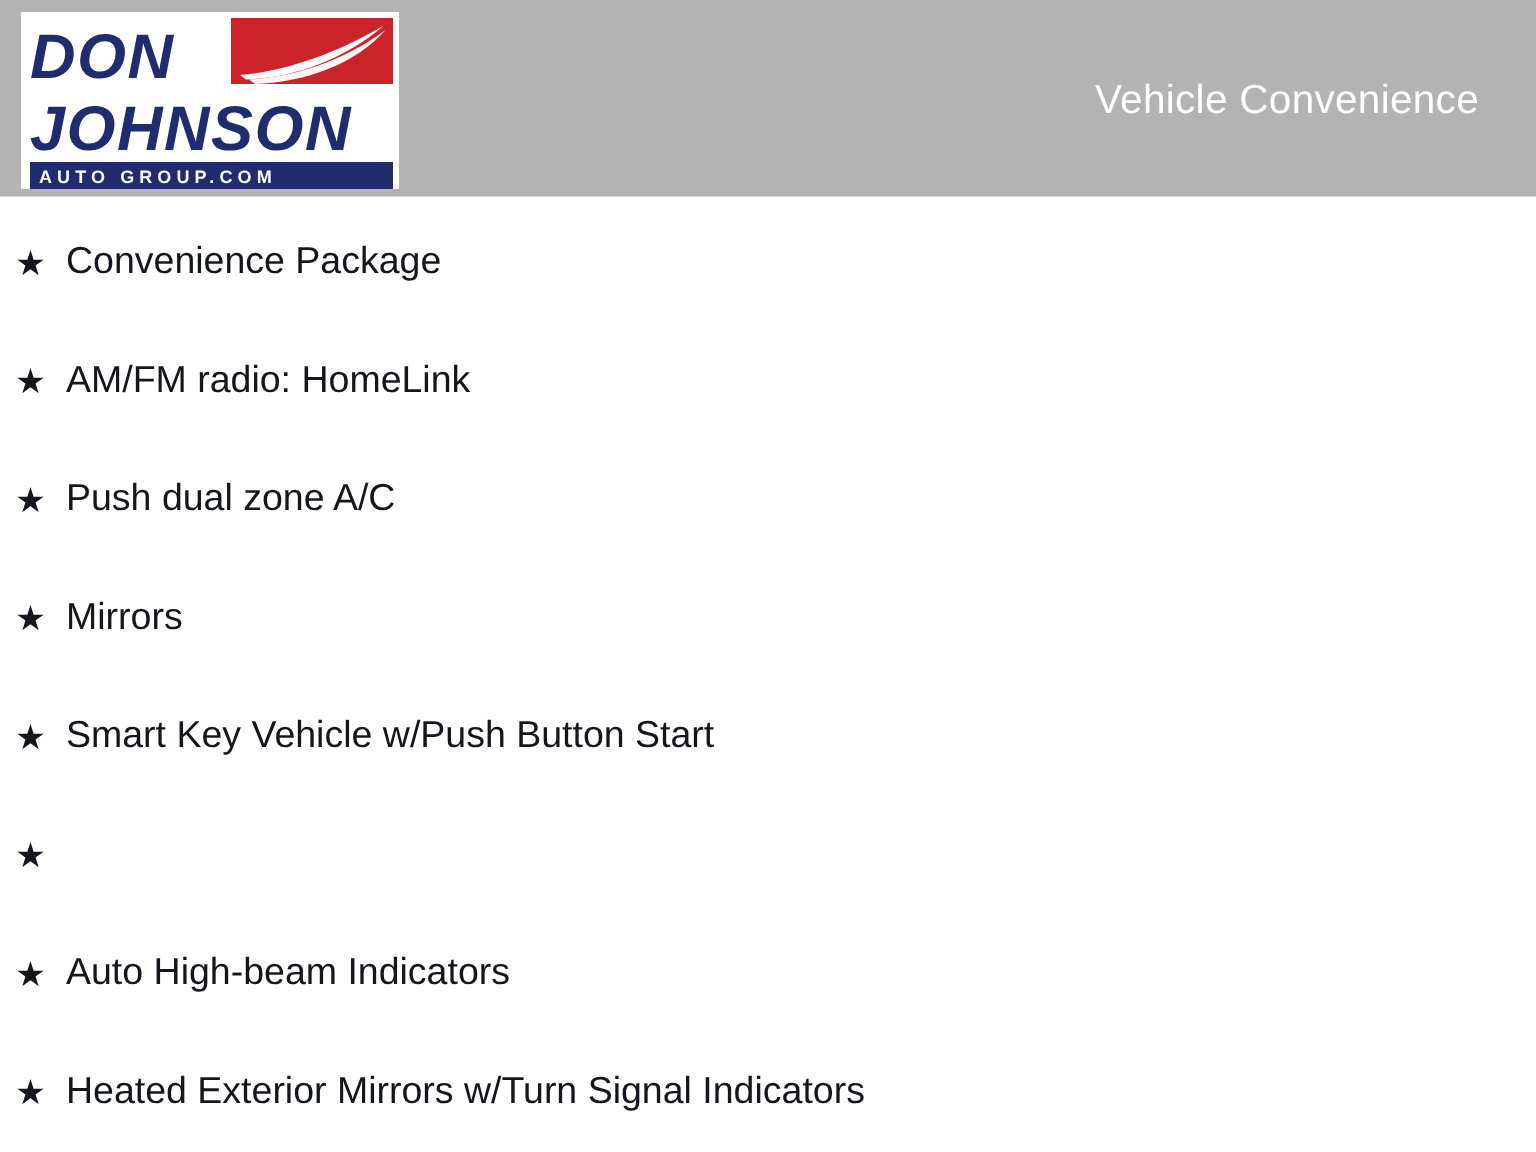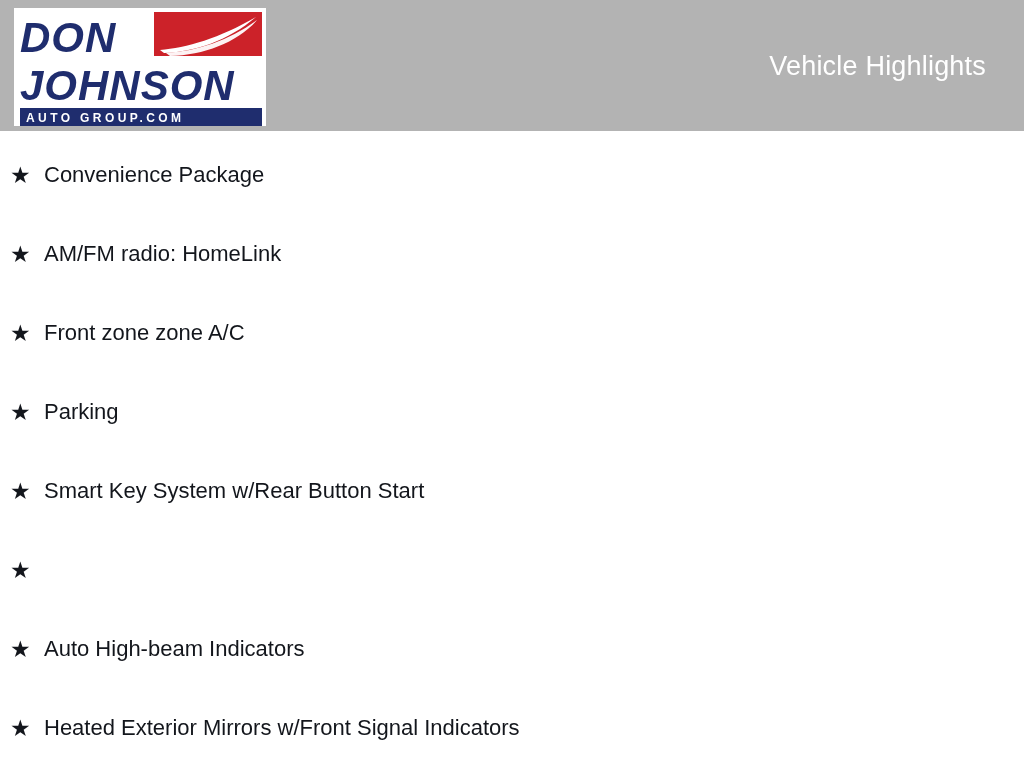--- a/index.html
+++ b/index.html
@@ -88,21 +88,21 @@
     width: 34px;
     font-size: 23px;
     line-height: 27px;
     color: #13161c;
     text-align: left;
     padding-top: 2px;
   }
 
   .hl-text {
     flex: 1 1 auto;
-    font-size: 22px;
+    font-size: 25px;
     line-height: 29px;
     color: #13161c;
     white-space: nowrap;
   }
 </style>
 </head>
 <body>
 
 <div class="page">
 
@@ -118,61 +118,61 @@
 
         <text x="6" y="44" font-family="'Liberation Sans', sans-serif" font-size="42" font-weight="bold" font-style="italic" fill="#1f2d6e" letter-spacing="1">DON</text>
 
         <text x="6" y="92" font-family="'Liberation Sans', sans-serif" font-size="42" font-weight="bold" font-style="italic" fill="#1f2d6e" letter-spacing="1">JOHNSON</text>
 
         <rect x="6" y="100" width="242" height="18" fill="#1f2d6e"></rect>
         <text x="12" y="114" font-family="'Liberation Sans', sans-serif" font-size="12" font-weight="bold" fill="#ffffff" letter-spacing="3.4">AUTO GROUP.COM</text>
       </svg>
     </div>
 
-    <div class="header-title">Vehicle Highlights</div>
+    <div class="header-title">Vehicle Convenience</div>
   </div>
 
   <div class="content">
     <ul class="hl-list">
 
       <li class="hl-item">
         <span class="hl-star">★</span>
         <span class="hl-text">Convenience Package</span>
       </li>
 
       <li class="hl-item">
         <span class="hl-star">★</span>
         <span class="hl-text">AM/FM radio: HomeLink</span>
       </li>
 
       <li class="hl-item">
         <span class="hl-star">★</span>
-        <span class="hl-text">Front zone zone A/C</span>
+        <span class="hl-text">Push dual zone A/C</span>
       </li>
 
       <li class="hl-item">
         <span class="hl-star">★</span>
-        <span class="hl-text">Parking</span>
+        <span class="hl-text">Mirrors</span>
       </li>
 
       <li class="hl-item">
         <span class="hl-star">★</span>
-        <span class="hl-text">Smart Key System w/Rear Button Start</span>
+        <span class="hl-text">Smart Key Vehicle w/Push Button Start</span>
       </li>
 
       <li class="hl-item">
         <span class="hl-star">★</span>
       </li>
 
       <li class="hl-item">
         <span class="hl-star">★</span>
         <span class="hl-text">Auto High-beam Indicators</span>
       </li>
 
       <li class="hl-item">
         <span class="hl-star">★</span>
-        <span class="hl-text">Heated Exterior Mirrors w/Front Signal Indicators</span>
+        <span class="hl-text">Heated Exterior Mirrors w/Turn Signal Indicators</span>
       </li>
 
     </ul>
   </div>
 
 </div>
 
 </body></html>

